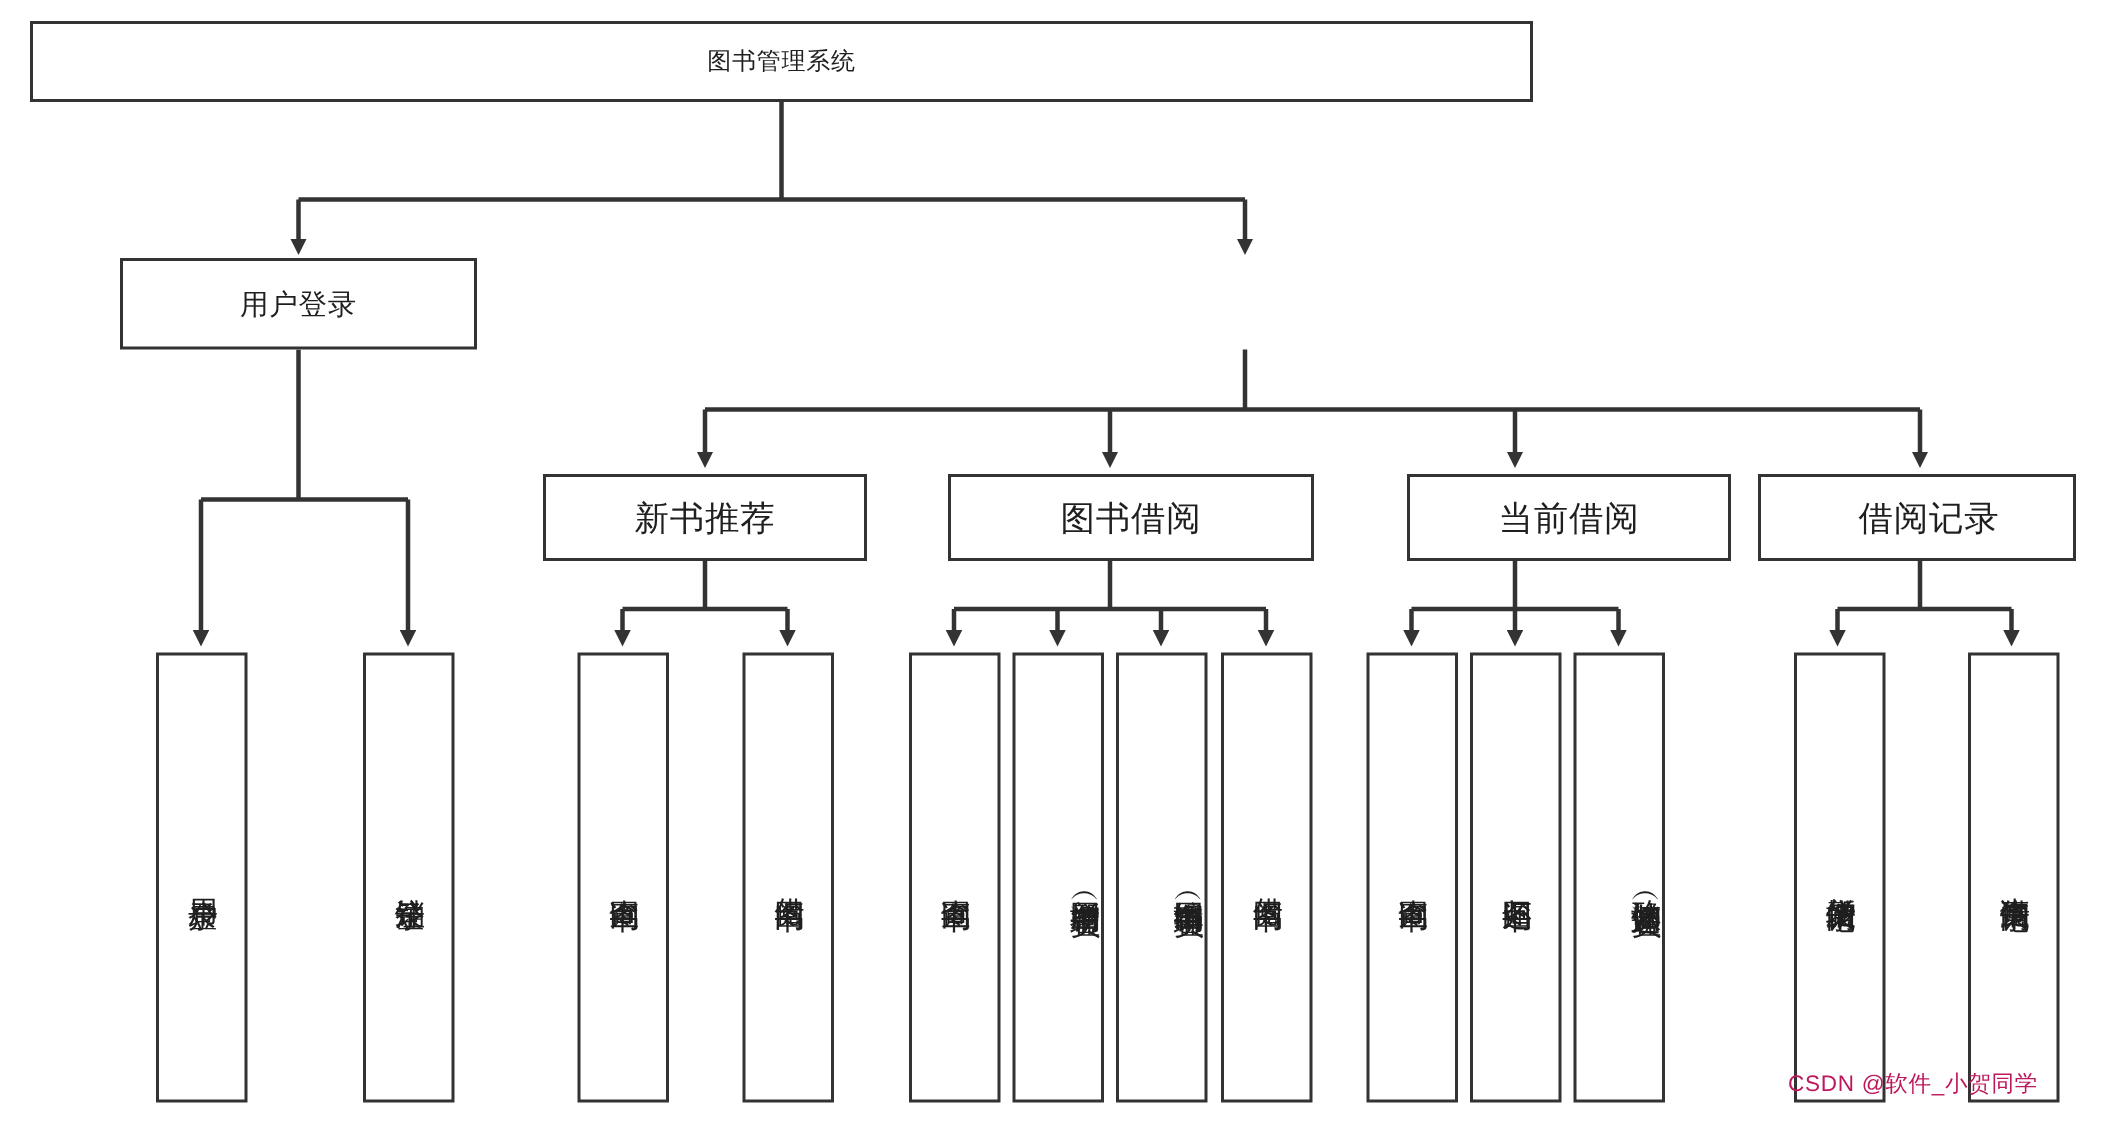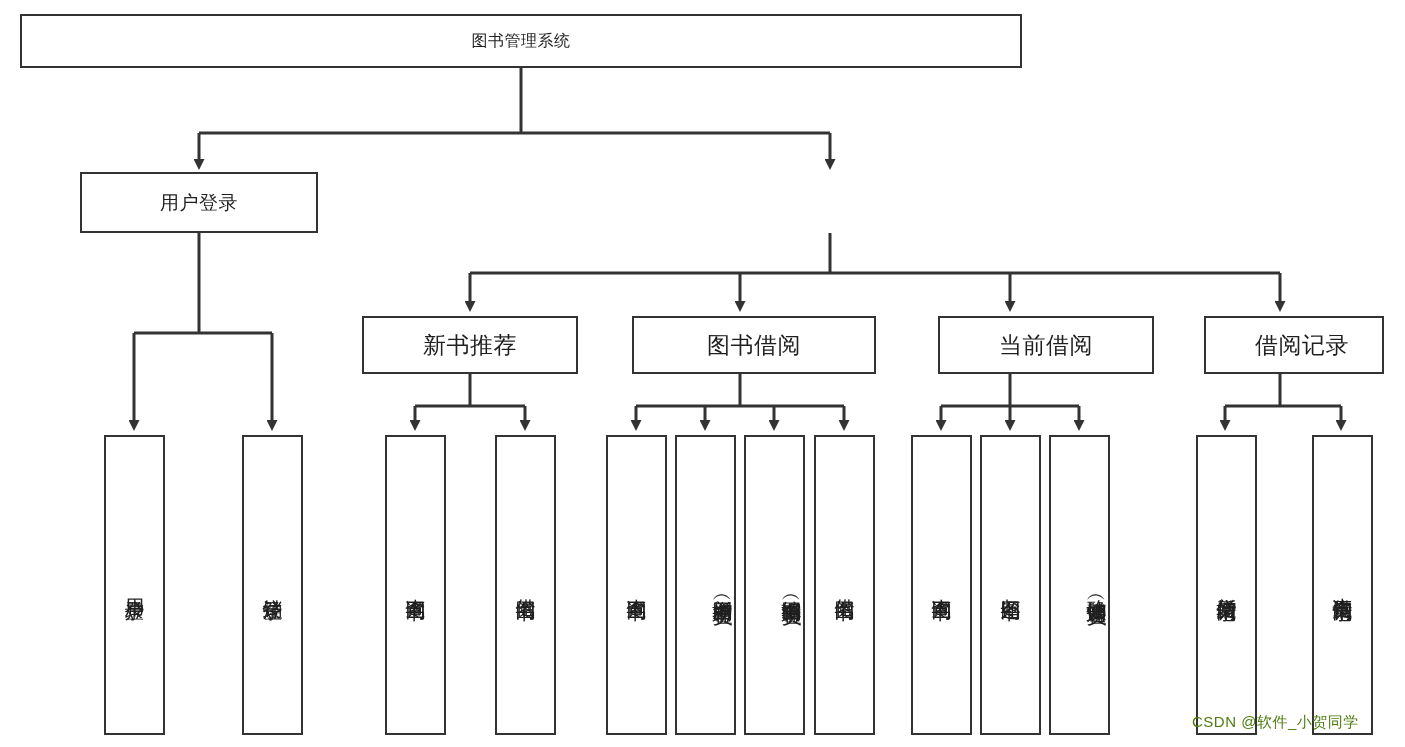--- a/index.html
+++ b/index.html
@@ -11,21 +11,21 @@
         border:2.5px solid #333333;display:flex;align-items:center;justify-content:center;}
   .node .lbl{color:#1f1f1f;letter-spacing:.5px;white-space:nowrap;}
   .root{font-size:16px;}
   .lvl2{font-size:19px;}
   .lvl3{font-size:23px;}
   .leaf{writing-mode:vertical-rl;text-orientation:upright;}
   .leaf .lbl{writing-mode:vertical-rl;text-orientation:upright;font-size:20px;
              line-height:1.14;letter-spacing:1px;white-space:normal;text-align:left;}
   .leaf.short{align-items:center;}
   .leaf.long{align-items:flex-start;padding-top:6px;}
-  #watermark{position:absolute;left:1192px;top:713px;font-size:15px;color:#4d7c0f;
+  #watermark{position:absolute;left:1192px;top:713px;font-size:15px;color:#be185d;
              letter-spacing:.5px;white-space:nowrap;}
 </style>
 </head>
 <body>
 
 <div id="stage">
 
   <svg id="wires" viewBox="0 0 1405 747" xmlns="http://www.w3.org/2000/svg">
     <defs>
       <marker id="arw" markerWidth="11" markerHeight="11" refX="1" refY="5.5" orient="auto" markerUnits="userSpaceOnUse">
@@ -86,21 +86,21 @@
 
   <div class="node lvl3" style="left:362px;top:316px;width:216px;height:58px;">
     <span class="lbl">新书推荐</span>
   </div>
   <div class="node lvl3" style="left:632px;top:316px;width:244px;height:58px;">
     <span class="lbl">图书借阅</span>
   </div>
   <div class="node lvl3" style="left:902px;top:316px;width:216px;height:58px;margin-left:36px;">
     <span class="lbl">当前借阅</span>
   </div>
-  <div class="node lvl3" style="left:1204px;top:316px;width:180px;height:58px;padding-left:16px;">
+  <div class="node lvl3" style="left:1172px;top:316px;width:212px;height:58px;padding-left:16px;">
     <span class="lbl">借阅记录</span>
   </div>
 
   <div class="node leaf short" style="left:104px;top:435px;width:61px;height:300px;">
     <span class="lbl">用户登录</span>
   </div>
   <div class="node leaf short" style="left:242px;top:435px;width:61px;height:300px;">
     <span class="lbl">注销登录</span>
   </div>
 

